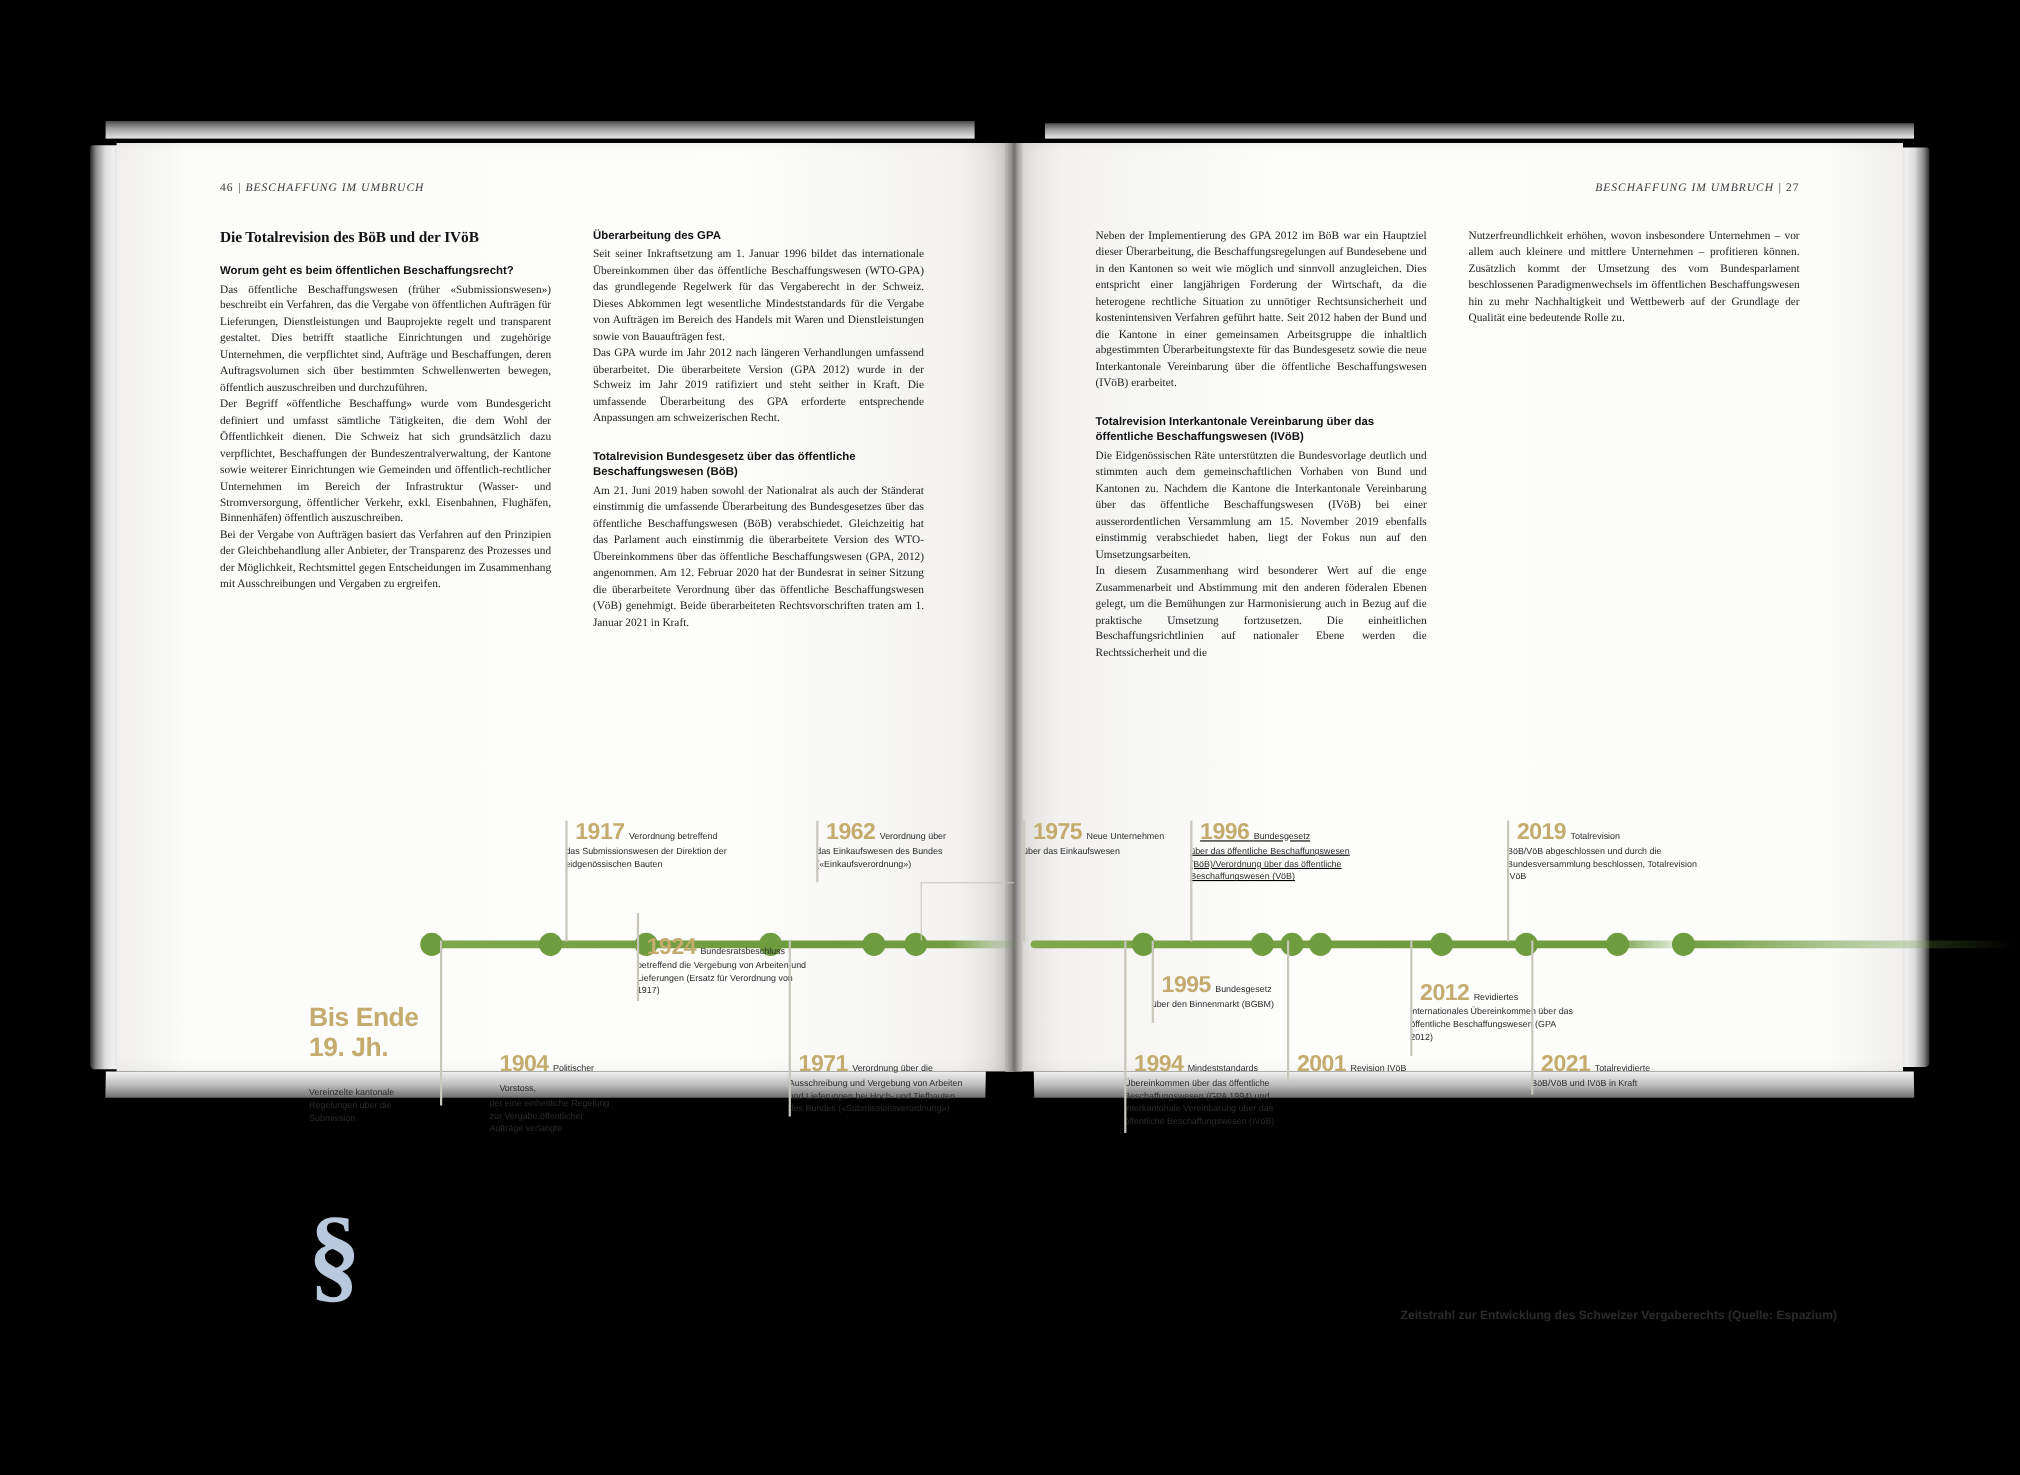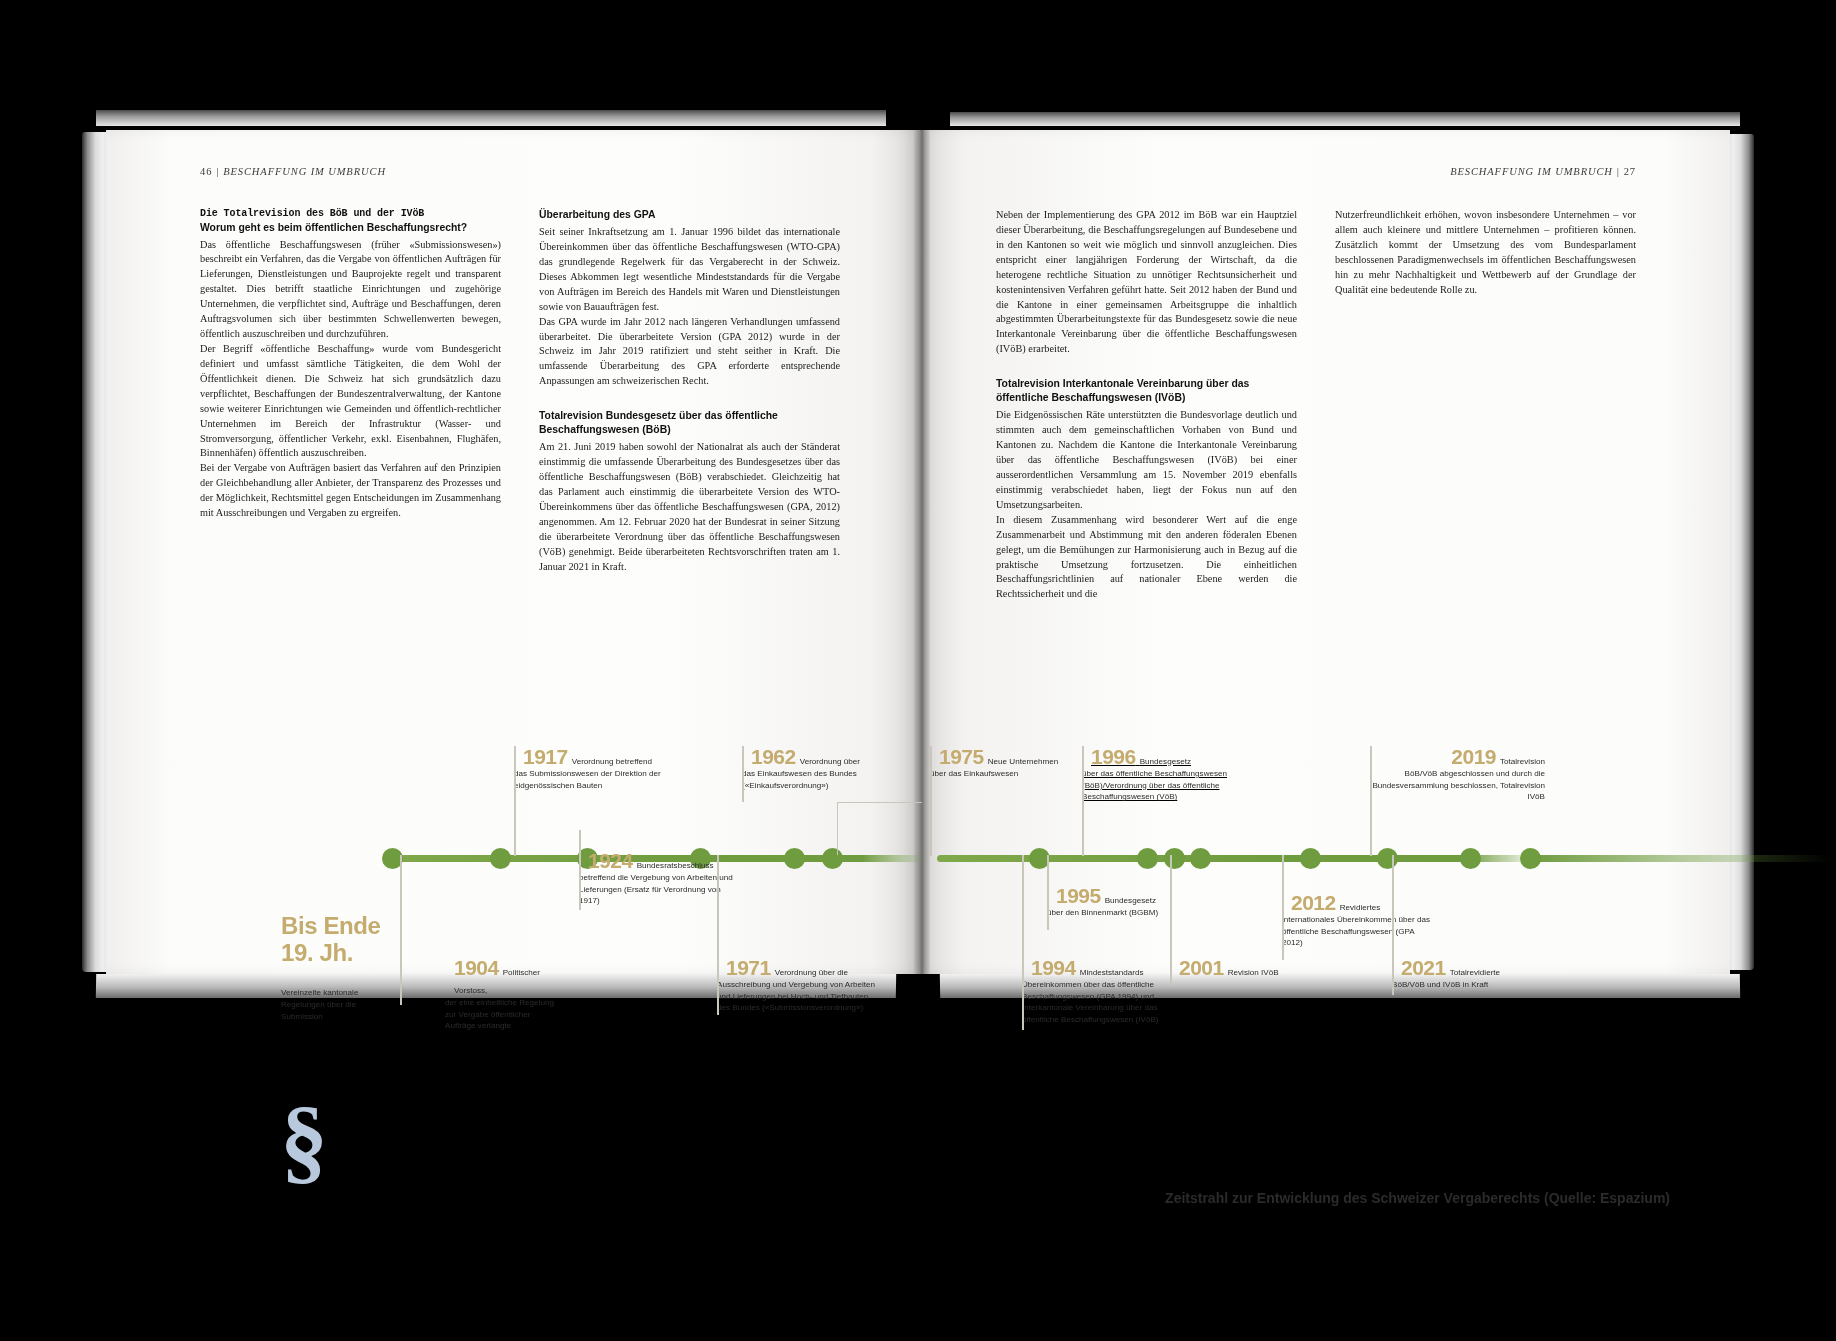--- a/index.html
+++ b/index.html
@@ -78,23 +78,23 @@
   .rh-right { right:94px; }
 
   
   .cols { position:absolute; top:78px; display:flex; }
   .cols-left  { left:94px;  width:640px; gap:38px; }
   .cols-right { left:82px;  width:642px; gap:38px; }
 
   .col { width:301px; }
 
   h1.title {
-    font-family:Liberation Mono, monospace;
-    font-size:10px; font-weight:bold; color:#111;
-    letter-spacing:-.1px; line-height:1.25;
+    font-family:Liberation Serif, serif;
+    font-size:14px; font-weight:bold; color:#111;
+    letter-spacing:-.1px; margin-bottom:14px; line-height:1.25;
   }
   h2.sub {
     font-family:"Liberation Sans", sans-serif;
     font-size:10.4px; font-weight:bold; color:#111;
     line-height:1.35; margin-bottom:3px;
   }
   h2.sub.spaced { margin-top:20px; }
   p.body {
     font-family:"Liberation Serif", serif;
     font-size:10.3px; line-height:1.45; color:#1b1b1b;
@@ -150,21 +150,21 @@
     font-size:8.1px; line-height:1.5; color:#2b2b2b;
   }
   .para-glyph {
     position:absolute; left:198px; top:970px;
     font-family:"Liberation Serif", serif;
     font-size:96px; font-weight:bold; color:#b9c9dd; line-height:1;
   }
   .caption {
     position:absolute; right:84px; top:1068px;
     font-family:"Liberation Sans", sans-serif;
-    font-size:14px; font-weight:bold; color:#2b2b2b;
+    font-size:11px; font-weight:bold; color:#2b2b2b;
   }
 </style>
 </head>
 <body>
 
 <div id="stage">
   <div class="book">
     <div class="edge-top-l"></div>
     <div class="edge-top-r"></div>
     <div class="edge-left"></div>
@@ -282,21 +282,21 @@
 
       <div class="tl-item" style="left:1000px; top:624px; width:155px;text-decoration:underline;">
         <div class="rule" style="height:110px"></div>
         <div class="inner">
           <span class="year">1996</span>
           <span class="desc firstline">Bundesgesetz</span>
           <div class="desc" style="margin-left:-9px">über das öffentliche Beschaffungswesen (BöB)/Verordnung über das öffentliche Beschaffungswesen (VöB)</div>
         </div>
       </div>
 
-      <div class="tl-item" style="left:1288px; top:624px; width:175px;text-align:right;">
+      <div class="tl-item" style="left:1288px; top:624px; width:175px;">
         <div class="rule" style="height:110px"></div>
         <div class="inner">
           <span class="year">2019</span>
           <span class="desc firstline">Totalrevision</span>
           <div class="desc" style="margin-left:-9px">BöB/VöB abgeschlossen und durch die Bundesversammlung beschlossen, Totalrevision IVöB</div>
         </div>
       </div>
 
       <div class="tl-item" style="left:497px; top:728px; width:160px;">
         <div class="rule" style="top:-20px; height:80px"></div>

